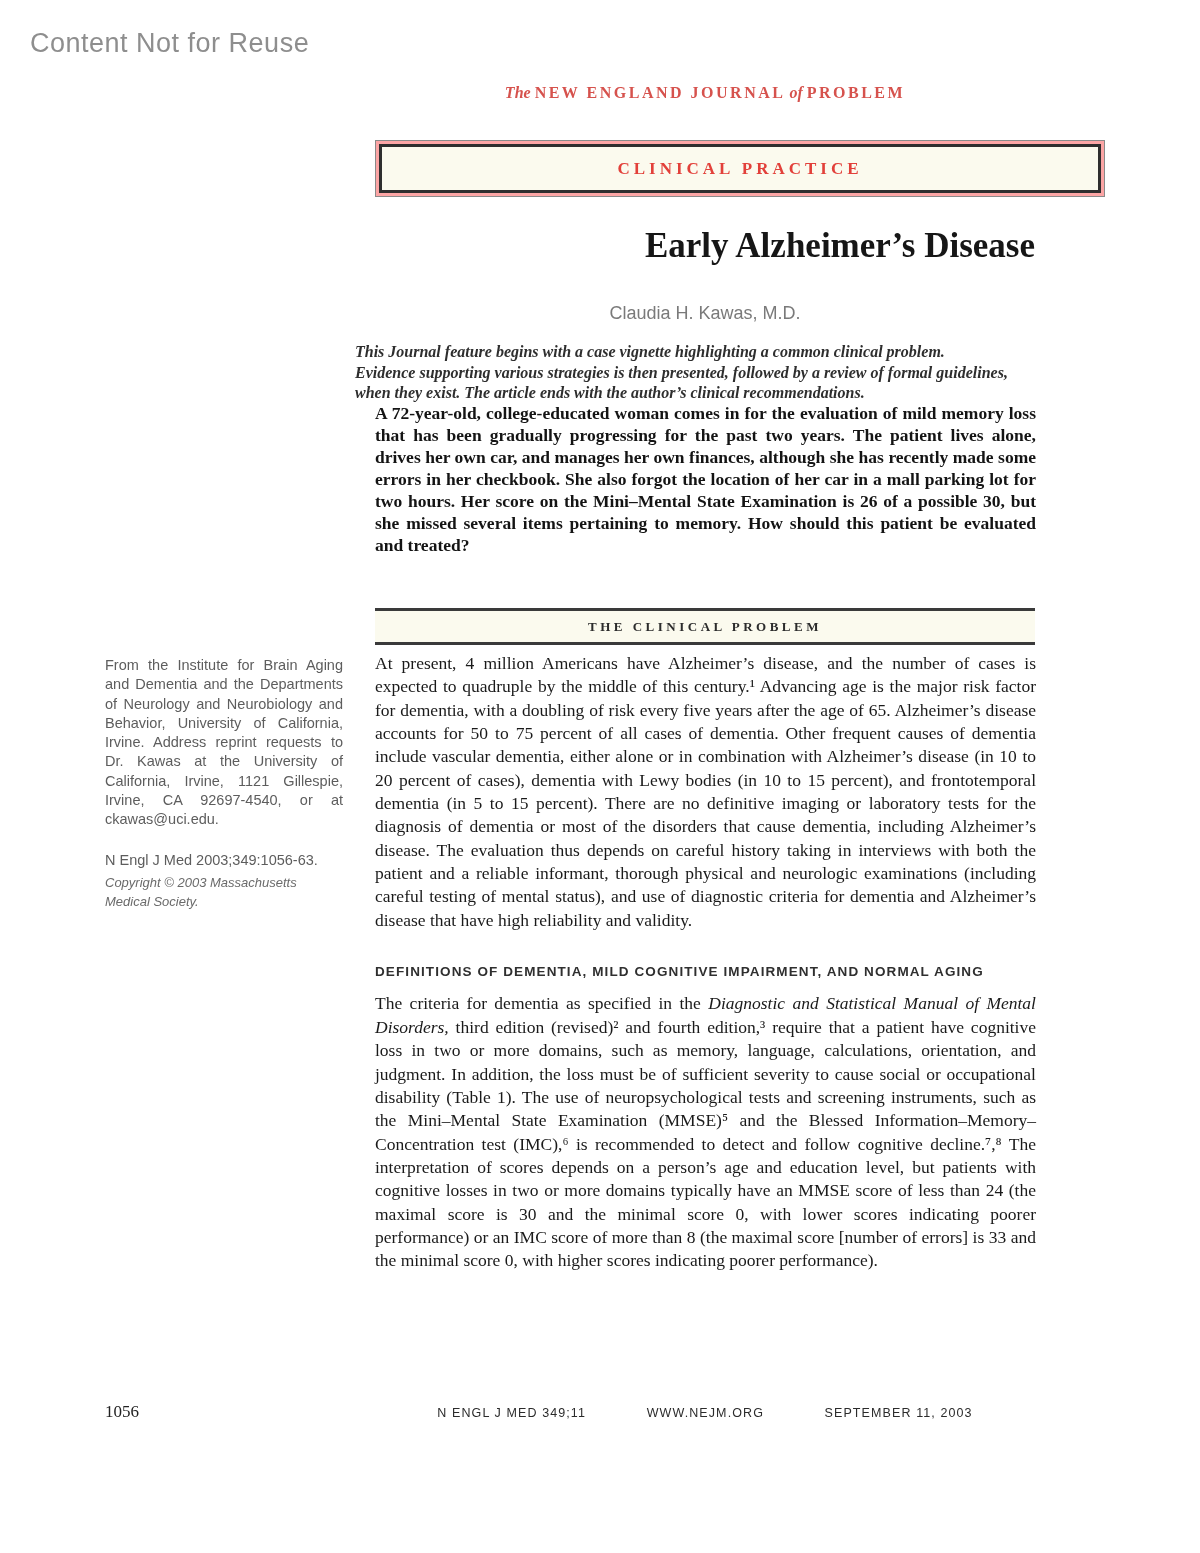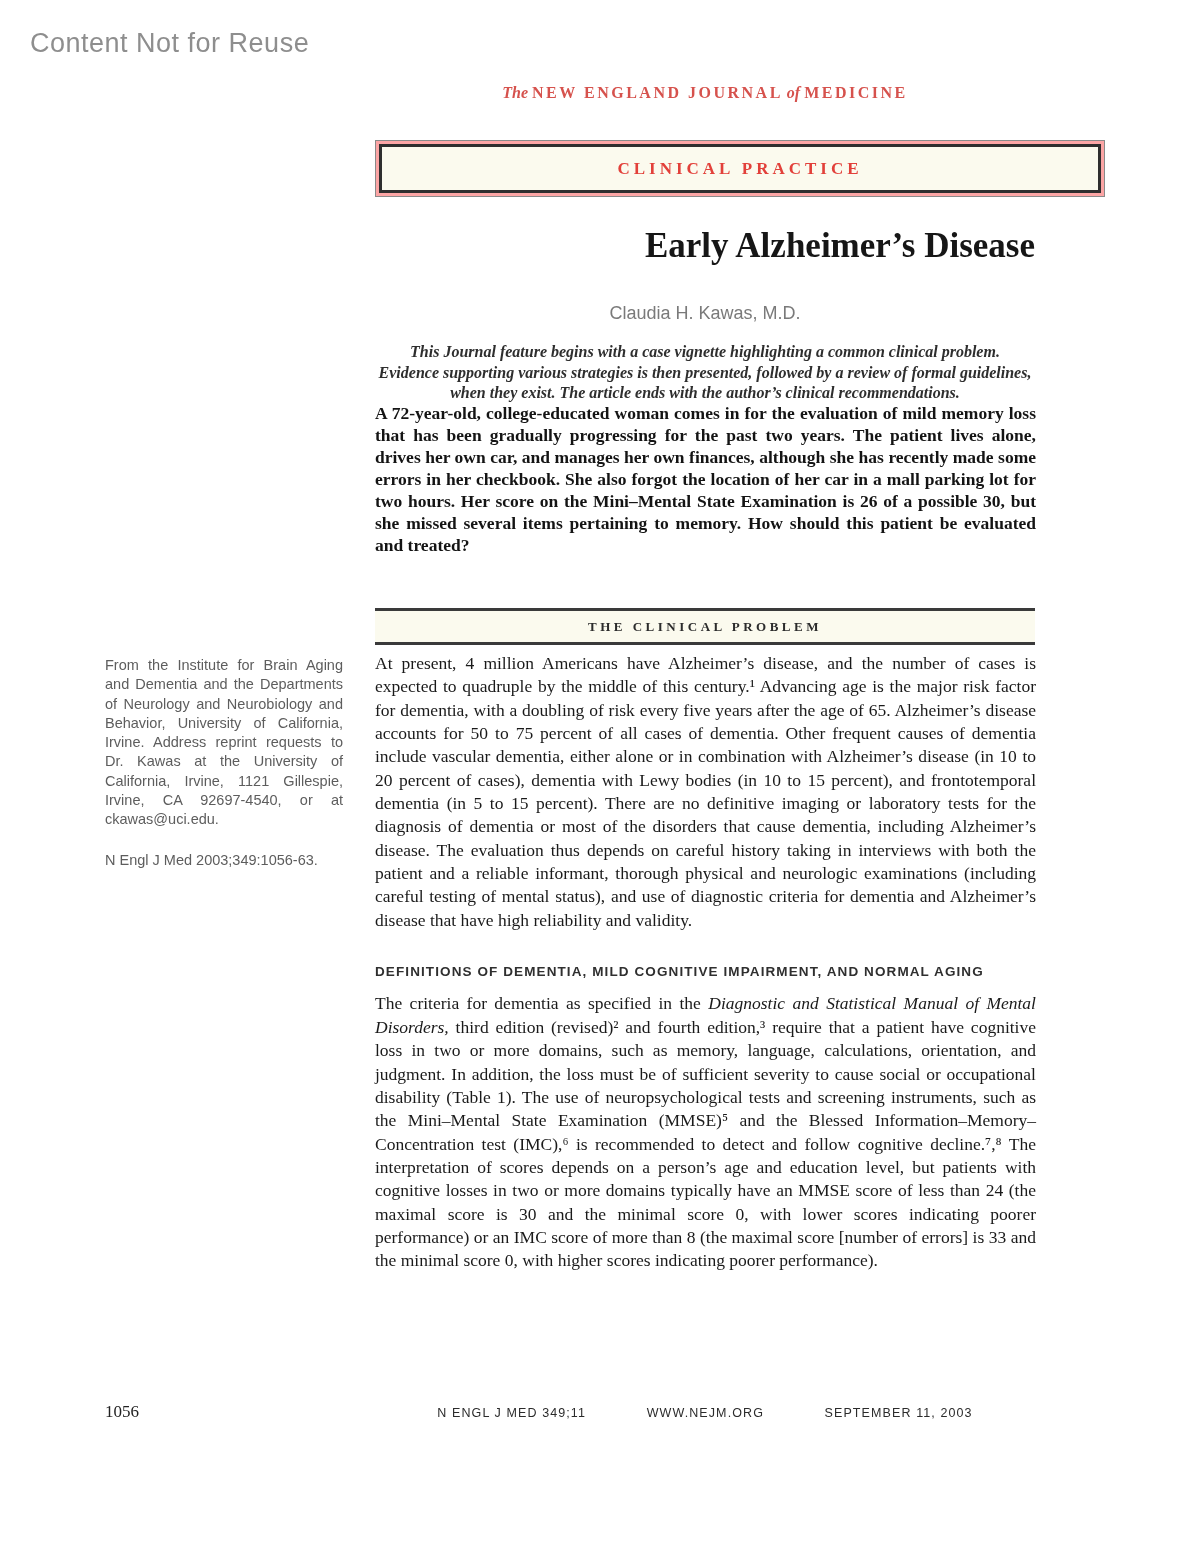--- a/index.html
+++ b/index.html
@@ -29,21 +29,21 @@
   }
   .article-title {
     position:absolute; left:375px; top:226px; width:660px; text-align:right;
     font-size:35px; font-weight:600; color:#161616;
   }
   .article-author {
     position:absolute; left:375px; top:303px; width:660px; text-align:center;
     font-family:"Liberation Sans", sans-serif; font-size:18px; color:#7a7a7a;
   }
   .feature-note {
-    position:absolute; left:355px; top:342px; width:700px; text-align:center;
+    position:absolute; left:355px; top:342px; width:700px; text-align:left;
     font-style:italic; font-weight:bold; font-size:16px; line-height:20.5px;
     color:#2e2e2e; white-space:pre-line;
   }
   .vignette {
     position:absolute; left:375px; top:402px; width:661px;
     font-weight:bold; font-size:17.5px; line-height:22px; text-align:justify;
     color:#141414;
   }
   .cp-band {
     position:absolute; left:375px; top:608px; width:660px; box-sizing:border-box;
@@ -84,21 +84,21 @@
 </style>
 </head>
 <body>
 
 <div class="watermark">Content Not for Reuse</div>
 
 <div class="masthead">
   <span class="lc">The</span>
   <span class="caps">NEW ENGLAND JOURNAL</span>
   <span class="lc">of</span>
-  <span class="caps">MEDICINE</span>
+  <span class="caps">PROBLEM</span>
 </div>
 
 <div class="banner">
   <div class="banner-inner">CLINICAL PRACTICE</div>
 </div>
 
 <h1 class="article-title" style="margin:0;">Early Alzheimer’s Disease</h1>
 
 <div class="article-author">Claudia H. Kawas, M.D.</div>
 
@@ -106,20 +106,21 @@
 Evidence supporting various strategies is then presented, followed by a review of formal guidelines,
 when they exist. The article ends with the author’s clinical recommendations.</div>
 
 <div class="vignette">A 72-year-old, college-educated woman comes in for the evaluation of mild memory loss that has been gradually progressing for the past two years. The patient lives alone, drives her own car, and manages her own finances, although she has recently made some errors in her checkbook. She also forgot the location of her car in a mall parking lot for two hours. Her score on the Mini–Mental State Examination is 26 of a possible 30, but she missed several items pertaining to memory. How should this patient be evaluated and treated?</div>
 
 <div class="cp-band">THE CLINICAL PROBLEM</div>
 
 <div class="sidebar">
   <div class="affiliation">From the Institute for Brain Aging and Dementia and the Departments of Neurology and Neurobiology and Behavior, University of California, Irvine. Address reprint requests to Dr. Kawas at the University of California, Irvine, 1121 Gillespie, Irvine, CA 92697-4540, or at ckawas@uci.edu.</div>
   <div class="citation">N Engl J Med 2003;349:1056-63.</div>
+  <div class="copyright">Copyright © 2003 Massachusetts Medical Society.</div>
 </div>
 
 <div class="main-col">
   <p>At present, 4 million Americans have Alzheimer’s disease, and the number of cases is expected to quadruple by the middle of this century.¹ Advancing age is the major risk factor for dementia, with a doubling of risk every five years after the age of 65. Alzheimer’s disease accounts for 50 to 75 percent of all cases of dementia. Other frequent causes of dementia include vascular dementia, either alone or in combination with Alzheimer’s disease (in 10 to 20 percent of cases), dementia with Lewy bodies (in 10 to 15 percent), and frontotemporal dementia (in 5 to 15 percent). There are no definitive imaging or laboratory tests for the diagnosis of dementia or most of the disorders that cause dementia, including Alzheimer’s disease. The evaluation thus depends on careful history taking in interviews with both the patient and a reliable informant, thorough physical and neurologic examinations (including careful testing of mental status), and use of diagnostic criteria for dementia and Alzheimer’s disease that have high reliability and validity.</p>
   <div class="def-heading">DEFINITIONS OF DEMENTIA, MILD COGNITIVE IMPAIRMENT, AND NORMAL AGING</div>
   <p><span>The criteria for dementia as specified in the </span><span class="ital">Diagnostic and Statistical Manual of Mental Disorders,</span><span> third edition (revised)² and fourth edition,³ require that a patient have cognitive loss in two or more domains, such as memory, language, calculations, orientation, and judgment. In addition, the loss must be of sufficient severity to cause social or occupational disability (Table 1). The use of neuropsychological tests and screening instruments, such as the Mini–Mental State Examination (MMSE)⁵ and the Blessed Information–Memory–Concentration test (IMC),⁶ is recommended to detect and follow cognitive decline.⁷,⁸ The interpretation of scores depends on a person’s age and education level, but patients with cognitive losses in two or more domains typically have an MMSE score of less than 24 (the maximal score is 30 and the minimal score 0, with lower scores indicating poorer performance) or an IMC score of more than 8 (the maximal score [number of errors] is 33 and the minimal score 0, with higher scores indicating poorer performance).</span></p>
 </div>
 
 <div class="footer-page">1056</div>
 

